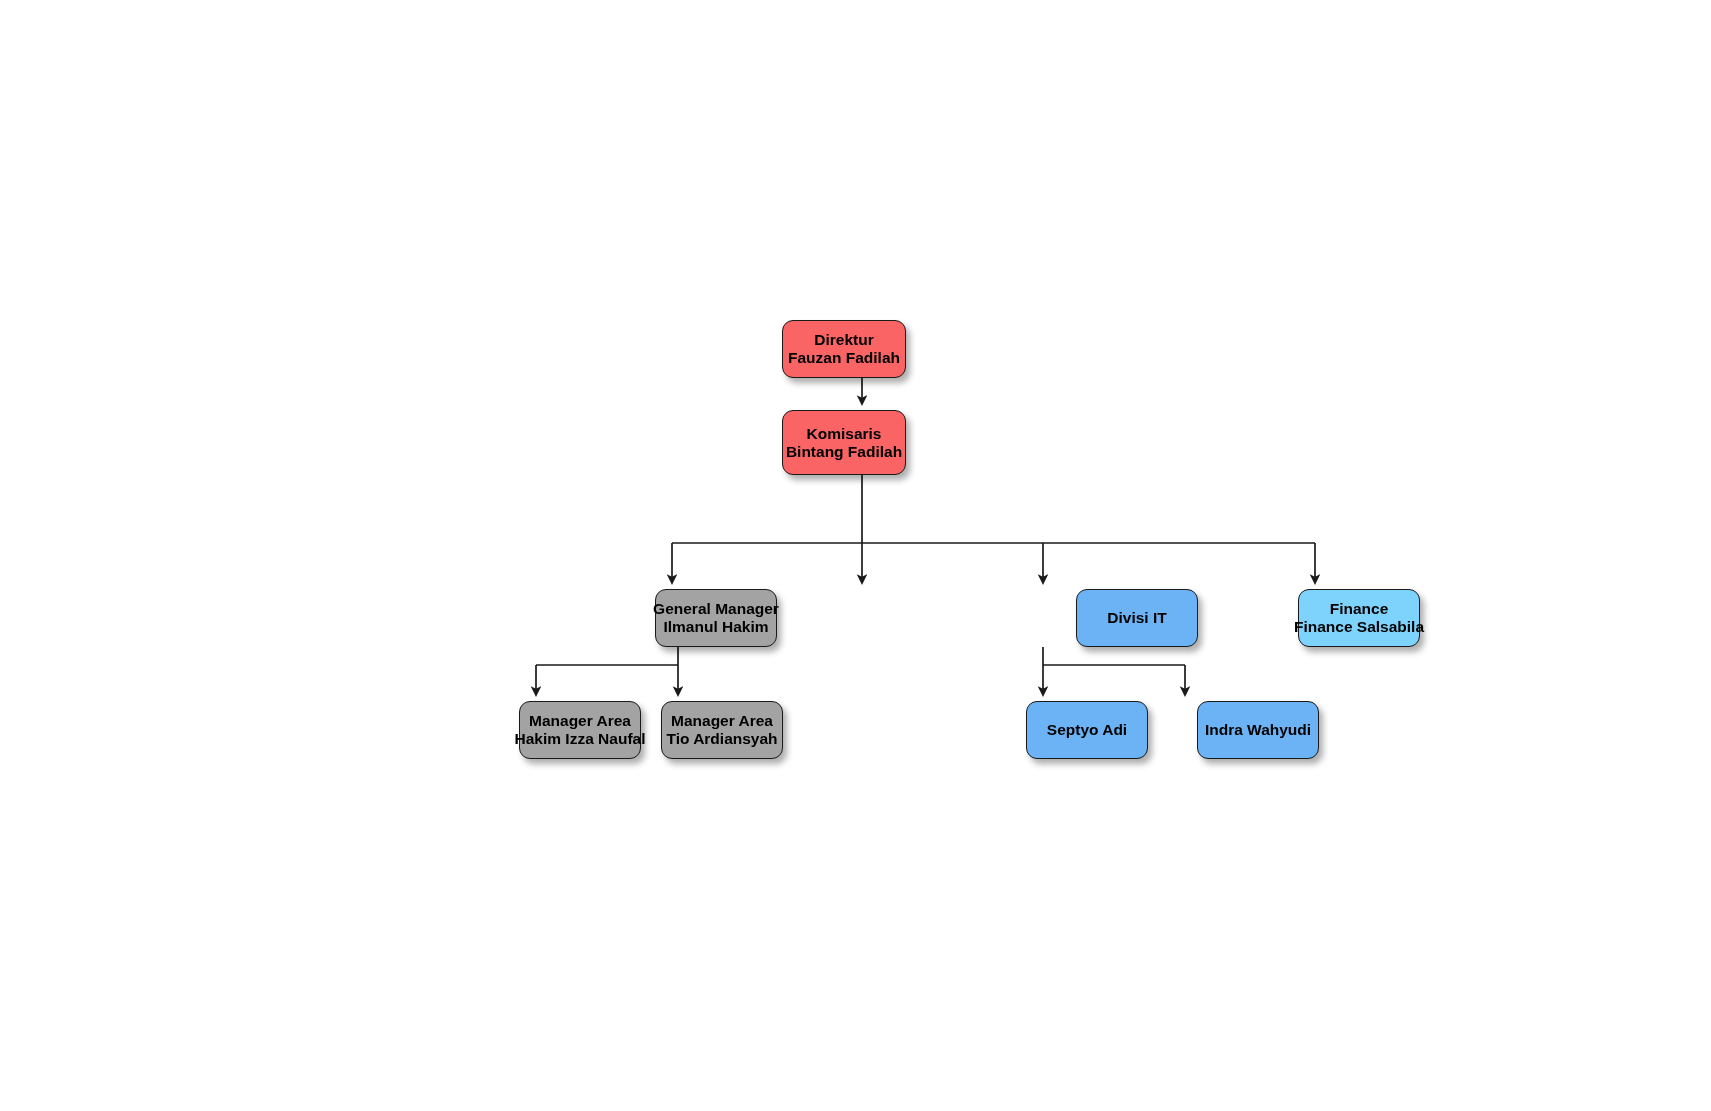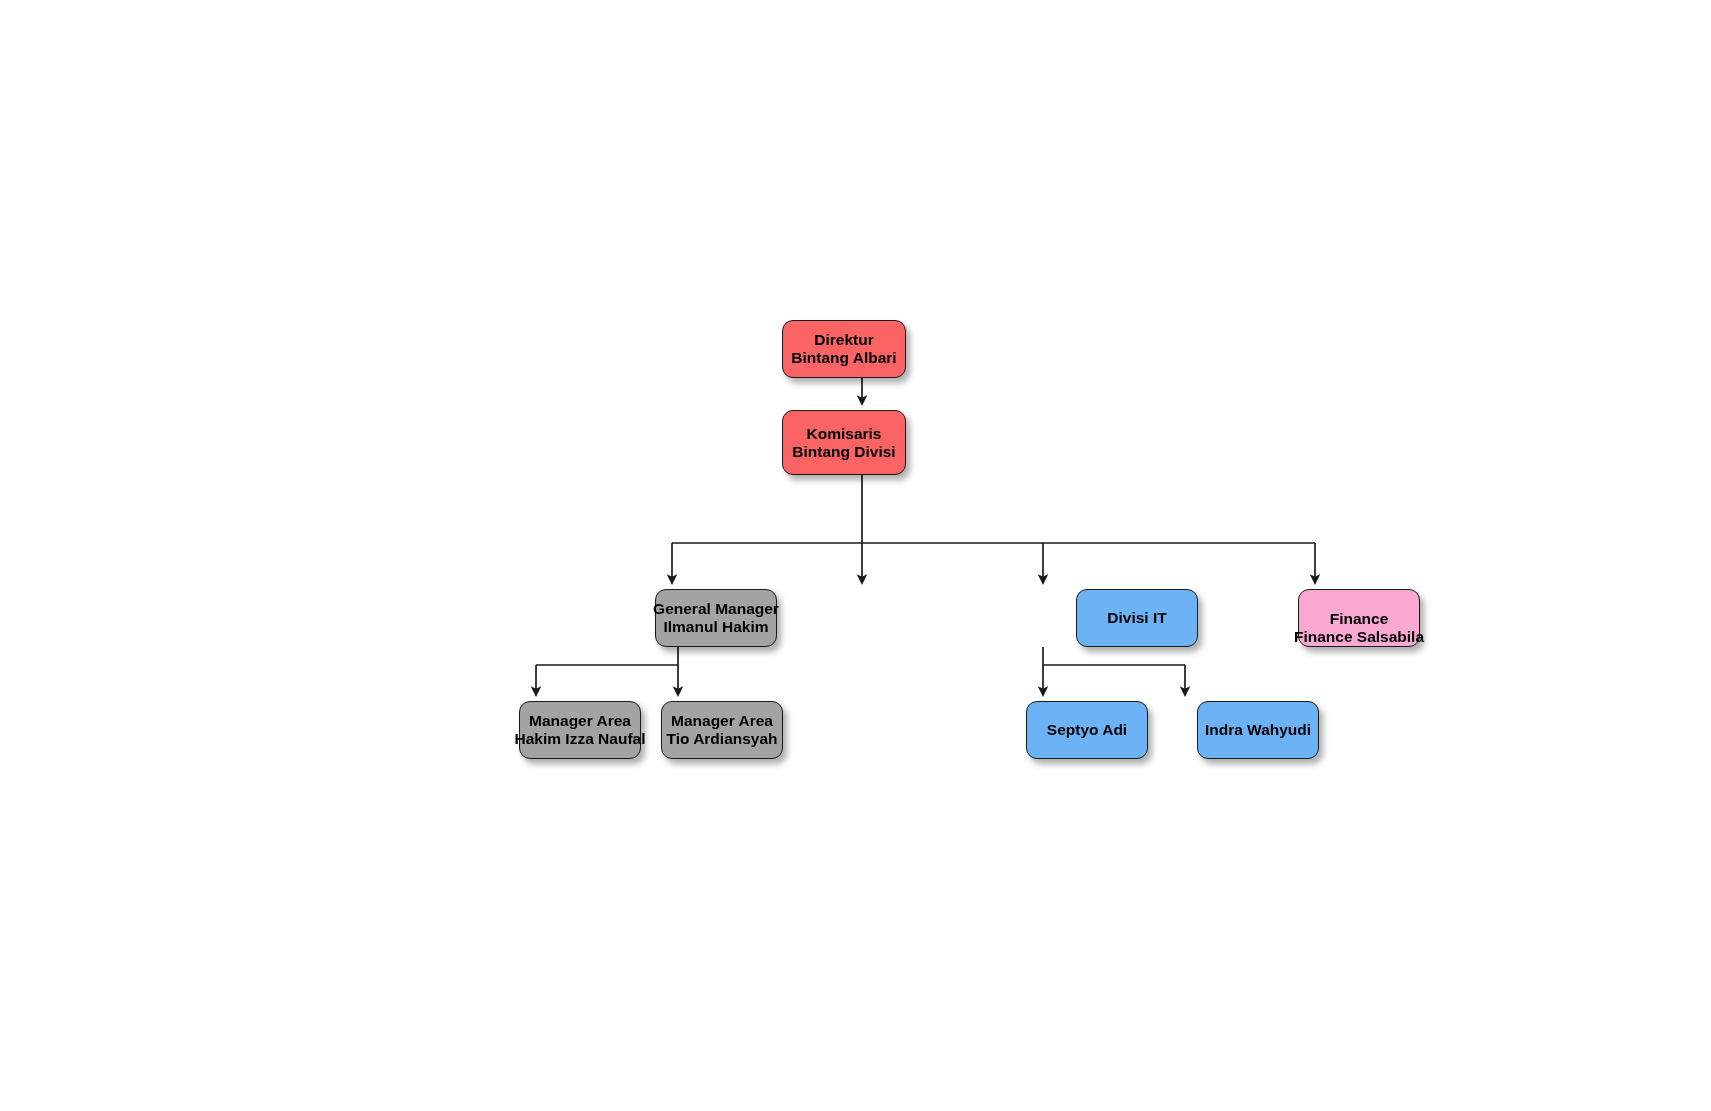--- a/index.html
+++ b/index.html
@@ -53,21 +53,21 @@
     padding: 0 2px;
   }
 
   .node .node-line {
     display: block;
   }
 
   .fill-red    { background: #fa6464; }
   .fill-yellow { background: #a3a3a3; }
   .fill-blue   { background: #6cb3f5; }
-  .fill-green  { background: #f9a8d4; align-items: flex-end; }
+  .fill-green  { background: #7dd3fc; }
 </style>
 </head>
 <body>
 
 <div id="chart-canvas">
 
   <svg class="connectors" viewBox="0 0 1711 1111" xmlns="http://www.w3.org/2000/svg">
     <defs>
       <marker id="arrowhead" markerWidth="9" markerHeight="9" refX="5.2" refY="3.1" orient="auto" markerUnits="strokeWidth">
         <path d="M 0 0 L 6.4 3.1 L 0 6.2 L 1.5 3.1 z" fill="#1a1a1a"></path>
@@ -94,28 +94,28 @@
       <path d="M 1043 647 L 1043 665"></path>
       <path d="M 1043 665 L 1185 665"></path>
       <path d="M 1043 665 L 1043 695" marker-end="url(#arrowhead)"></path>
       <path d="M 1185 665 L 1185 695" marker-end="url(#arrowhead)"></path>
     </g>
   </svg>
 
   <div class="node fill-red" style="left:738px; top:320px; width:124px; height:58px;">
     <span class="node-text">
       <span class="node-line">Direktur</span>
-      <span class="node-line">Bintang Albari</span>
+      <span class="node-line">Fauzan Fadilah</span>
     </span>
   </div>
 
   <div class="node fill-red" style="left:738px; top:410px; width:124px; height:65px;">
     <span class="node-text">
       <span class="node-line">Komisaris</span>
-      <span class="node-line">Bintang Divisi</span>
+      <span class="node-line">Bintang Fadilah</span>
     </span>
   </div>
 
   <div class="node fill-yellow" style="left:611px; top:589px; width:122px; height:58px;">
     <span class="node-text">
       <span class="node-line">General Manager</span>
       <span class="node-line">Ilmanul Hakim</span>
     </span>
   </div>
 

